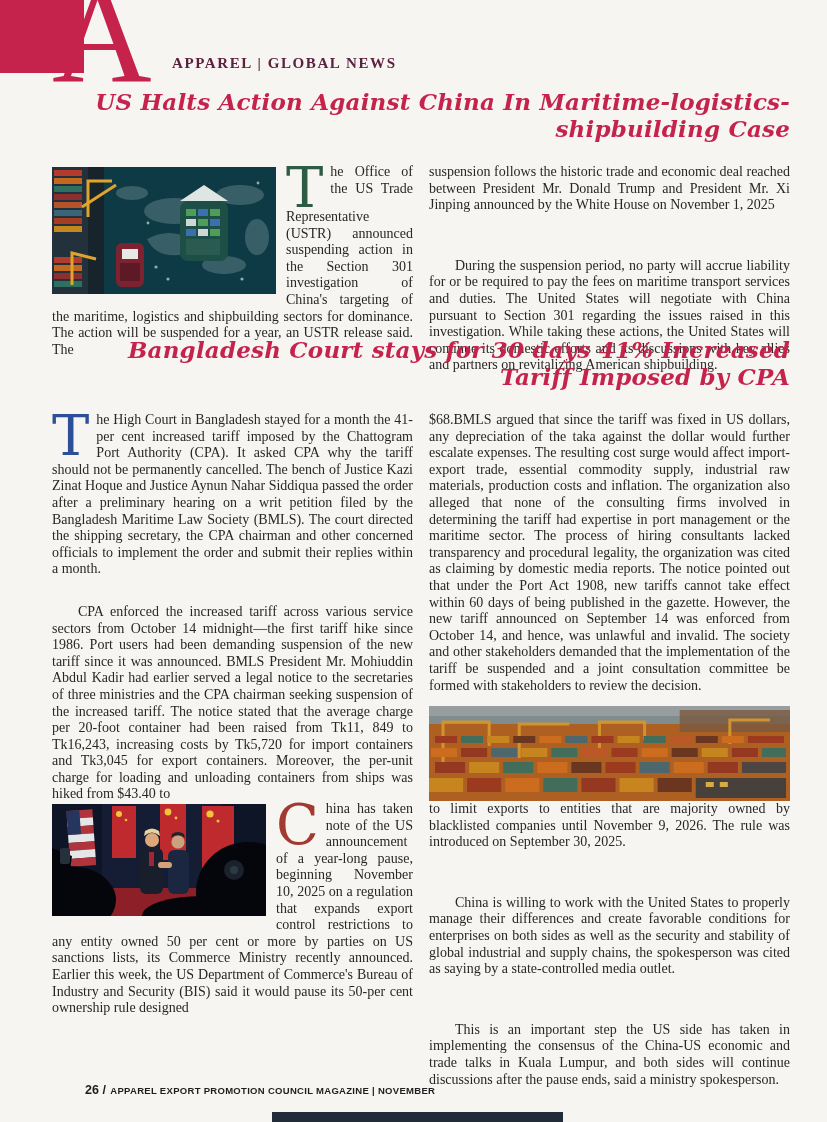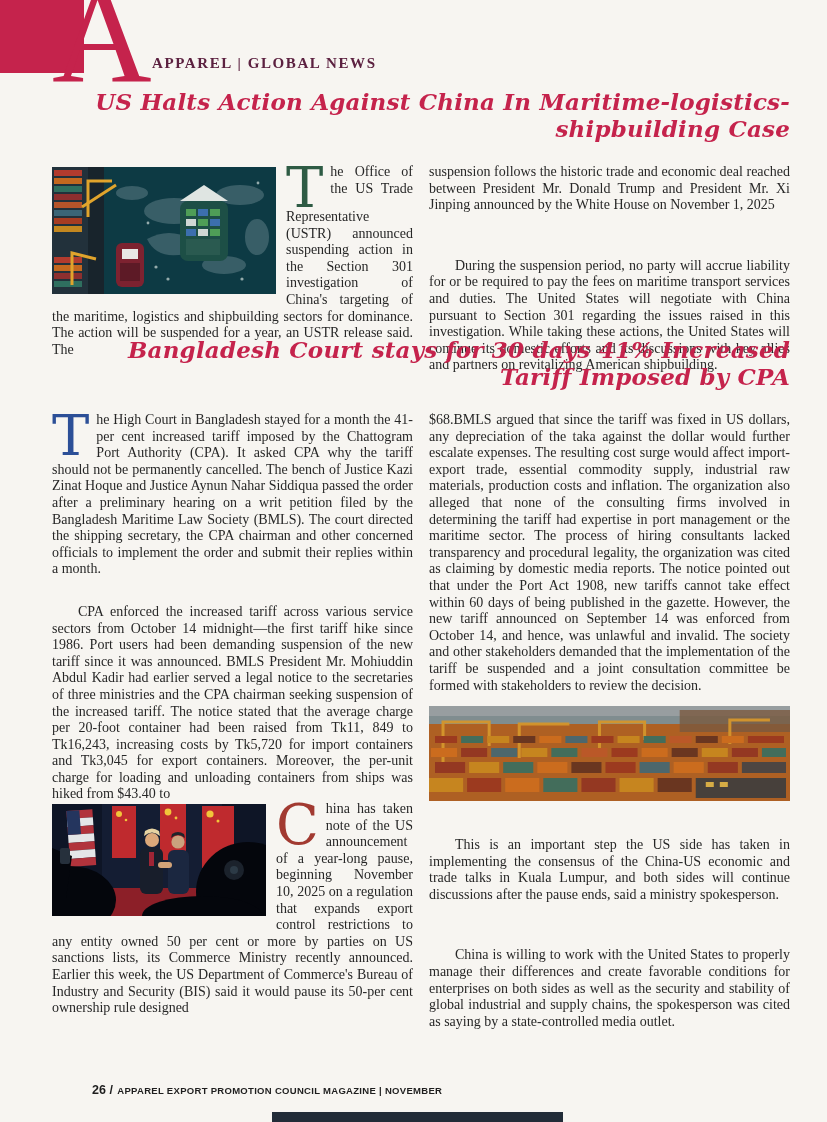--- a/index.html
+++ b/index.html
@@ -2,42 +2,42 @@
 <html><head>
 <meta charset="utf-8">
 <style>
   html,body{margin:0;padding:0;background:#d9d9d9;}
   .page{position:relative;width:827px;height:1122px;margin:0 auto;background:#f7f5f1;
         font-family:"Liberation Serif",serif;color:#272727;overflow:hidden;}
   
   .logo-block{position:absolute;left:0;top:0;width:84px;height:73px;background:#c5234c;}
   .logo-a{position:absolute;left:52px;top:-34px;font-family:"Liberation Serif",serif;
           font-size:138px;line-height:1;font-weight:400;color:#c5234c;}
-  .brand{position:absolute;left:152px;top:55px;font-size:15px;font-weight:700;
+  .brand{position:absolute;left:172px;top:55px;font-size:15px;font-weight:700;
          letter-spacing:1.6px;color:#5c2140;}
   
   .hl{font-family:"DejaVu Serif",serif;font-style:italic;font-weight:700;
       color:#c5234c;text-align:right;font-size:23px;margin:0;letter-spacing:.2px;}
   .article{position:absolute;left:52px;right:37px;}
   .a1{top:88px;} .a2{top:336px;} .a3{top:779px;}
   .cols{display:grid;grid-template-columns:1fr 1fr;column-gap:16px;margin-top:14px;}
   p{margin:0;text-align:justify;font-size:14px;line-height:16.6px;}
   .ind{text-indent:26px;margin-top:44px;}
   .gap{margin-top:26px;}
   .tgap{margin-top:8px;}
   
   .dc{float:left;font-family:"DejaVu Serif",serif;font-size:56px;line-height:42px;
       padding:3px 7px 0 0;font-weight:400;}
   .dc-green{color:#2e5b44;} .dc-blue{color:#2c4f97;} .dc-red{color:#a23a31;}
   
   .img-port{float:left;width:224px;height:127px;margin:3px 10px 3px 0;display:block;}
   .img-yard{width:100%;height:95px;margin-top:12px;display:block;}
   .img-meet{float:left;width:214px;height:112px;margin:3px 10px 3px 0;display:block;}
   
-  .footer{position:absolute;left:92px;top:1080px;font-family:"Liberation Sans",sans-serif;
+  .footer{position:absolute;left:85px;top:1080px;font-family:"Liberation Sans",sans-serif;
           font-weight:700;color:#1e1e1e;white-space:nowrap;}
   .footer .num{font-size:12.5px;}
   .footer .label{font-size:9.5px;letter-spacing:.3px;}
   .bottom-bar{position:absolute;left:272px;top:1112px;width:291px;height:10px;background:#222c38;}
 </style>
 </head>
 <body>
 
 <div class="page">
 
@@ -245,22 +245,23 @@
               <path d="M0 44 L20 52 L14 94 L0 94 Z"></path>
               <ellipse cx="150" cy="112" rx="60" ry="20"></ellipse>
             </g>
             <circle cx="182" cy="66" r="10" fill="#1b222c"></circle>
             <circle cx="182" cy="66" r="4" fill="#2c3a46"></circle>
             <rect x="8" y="44" width="10" height="16" rx="2" fill="#26303c"></rect>
           </svg><span class="dc dc-red">C</span><span>hina has taken note of the US announcement of a year-long pause, beginning November 10, 2025 on a regulation that expands export control restrictions to any entity owned 50 per cent or more by parties on US sanctions lists, its Commerce Ministry recently announced. Earlier this week, the US Department of Commerce's Bureau of Industry and Security (BIS) said it would pause its 50-per cent ownership rule designed</span>
         </p>
       </div>
       <div>
+        <p class="tgap">to limit exports to entities that are majority owned by blacklisted companies until November 9, 2026. The rule was introduced on September 30, 2025.</p>
+        <p class="ind">China is willing to work with the United States to properly manage their differences and create favorable conditions for enterprises on both sides as well as the security and stability of global industrial and supply chains, the spokesperson was cited as saying by a state-controlled media outlet.</p>
         <p class="ind">This is an important step the US side has taken in implementing the consensus of the China-US economic and trade talks in Kuala Lumpur, and both sides will continue discussions after the pause ends, said a ministry spokesperson.</p>
-        <p class="ind">China is willing to work with the United States to properly manage their differences and create favorable conditions for enterprises on both sides as well as the security and stability of global industrial and supply chains, the spokesperson was cited as saying by a state-controlled media outlet.</p>
       </div>
     </div>
   </div>
 
   <div class="footer">
     <span class="num">26 /</span>
     <span class="label">APPAREL EXPORT PROMOTION COUNCIL MAGAZINE | NOVEMBER</span>
   </div>
   <div class="bottom-bar"></div>
 

